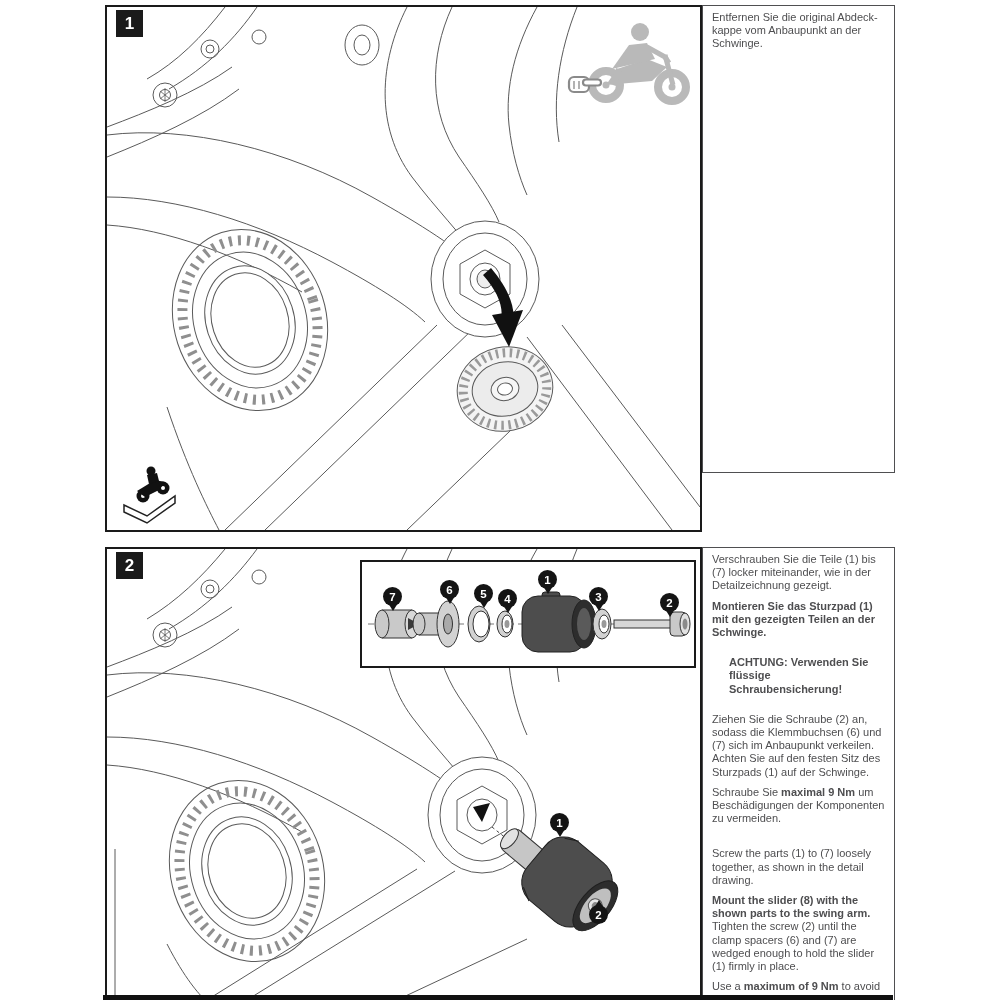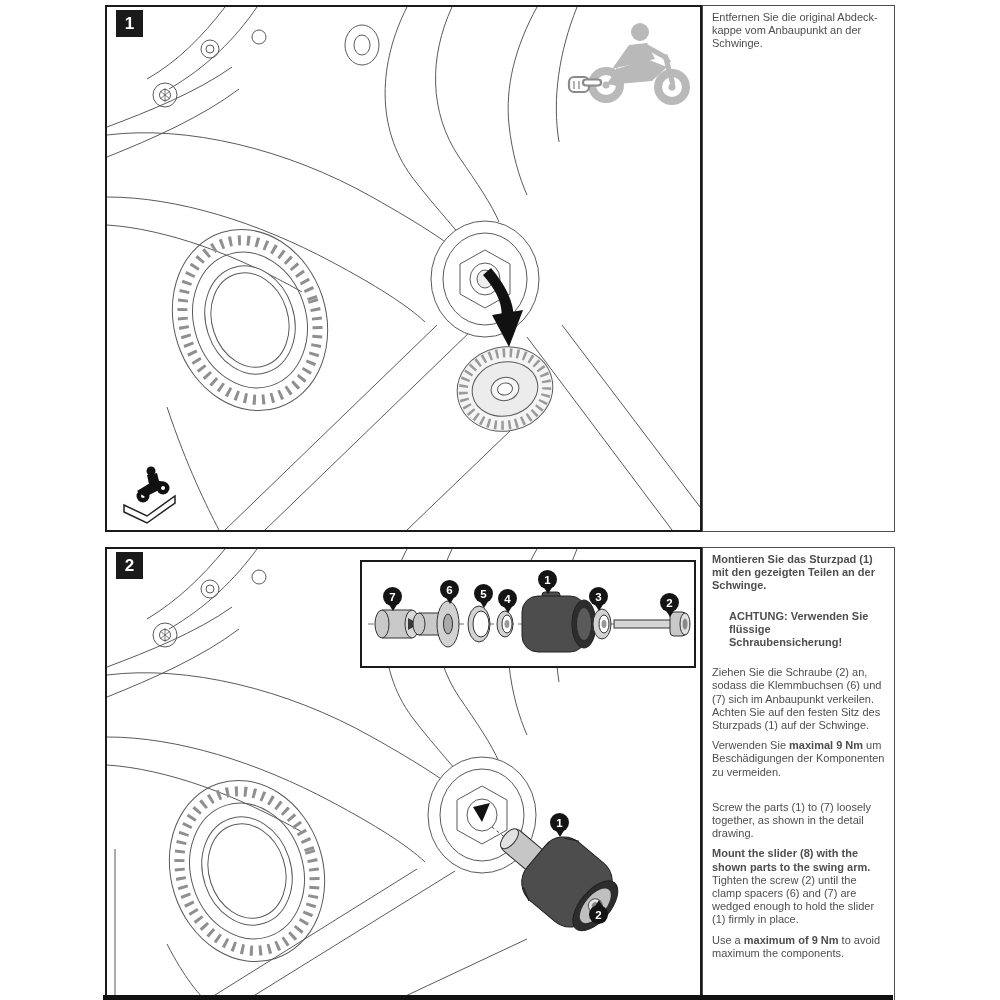--- a/index.html
+++ b/index.html
@@ -17,21 +17,21 @@
   .badge{
     position:absolute;left:9px;top:3px;width:27px;height:27px;background:#1a1a1a;
     color:#fff;font-weight:bold;font-size:17px;display:flex;align-items:center;
     justify-content:center;z-index:5;
   }
   .textcol{
     position:absolute;left:702px;width:193px;background:#fff;border:1px solid #4f4f51;
     box-sizing:border-box;color:#4e4e50;font-size:11px;line-height:13.2px;
     padding:5px 8px 0 9px;
   }
-  #textcol1{top:5px;height:527px;}
+  #textcol1{top:5px;height:468px;}
   #textcol2{top:547px;height:453px;border-bottom:none;}
   .para{margin:0 0 7px 0;}
   .para.tight{margin-bottom:0;font-weight:bold;}
   .warn{margin:17px;font-weight:bold;}
   b{font-weight:bold;}
   .lang-gap{height:15px;}
   .lang-gap.big{height:17px;}
   .detail-box{
     position:absolute;left:253px;top:11px;width:336px;height:108px;background:#fff;
     border:2px solid #1a1a1a;box-sizing:border-box;z-index:3;
@@ -280,24 +280,25 @@
     <div class="pin" style="left:176px;top:8px">1</div>
     <div class="pin" style="left:227px;top:25px">3</div>
     <div class="pin" style="left:298px;top:31px">2</div>
   </div>
 
   <div class="pin" style="left:443px;top:264px">1</div>
   <div class="pin tail-up" style="left:482px;top:356px">2</div>
 </div>
 
 <div class="textcol" id="textcol2">
+  <p class="para">Verschrauben Sie die Teile (1) bis (7) locker miteinander, wie in der Detailzeichnung gezeigt.</p>
   <p class="para tight">Montieren Sie das Sturzpad (1) mit den gezeigten Teilen an der Schwinge.</p>
   <p class="warn">ACHTUNG: Verwenden Sie flüssige Schraubensicherung!</p>
   <p class="para">Ziehen Sie die Schraube (2) an, sodass die Klemmbuchsen (6) und (7) sich im Anbaupunkt verkeilen. Achten Sie auf den festen Sitz des Sturzpads (1) auf der Schwinge.</p>
-  <p class="para"><span>Verwenden Sie </span><b>maximal 9 Nm</b><span> um Beschädigungen der Komponenten zu vermeiden.</span></p>
+  <p class="para"><span>Schraube Sie </span><b>maximal 9 Nm</b><span> um Beschädigungen der Komponenten zu vermeiden.</span></p>
   <div class="lang-gap"></div>
   <p class="para">Screw the parts (1) to (7) loosely together, as shown in the detail drawing.</p>
   <p class="para tight">Mount the slider (8) with the shown parts to the swing arm.</p>
   <p class="para">Tighten the screw (2) until the clamp spacers (6) and (7) are wedged enough to hold the slider (1) firmly in place.</p>
   <p class="para"><span>Use a </span><b>maximum of 9 Nm</b><span> to avoid maximum the components.</span></p>
 </div>
 
 <div id="bottom-bar"></div>
 
 </body></html>

